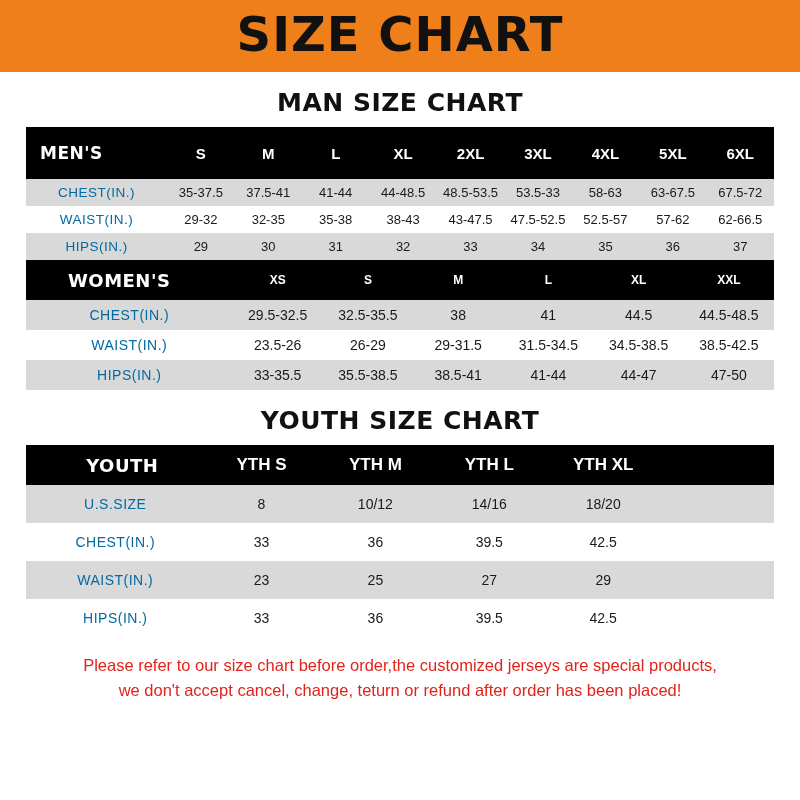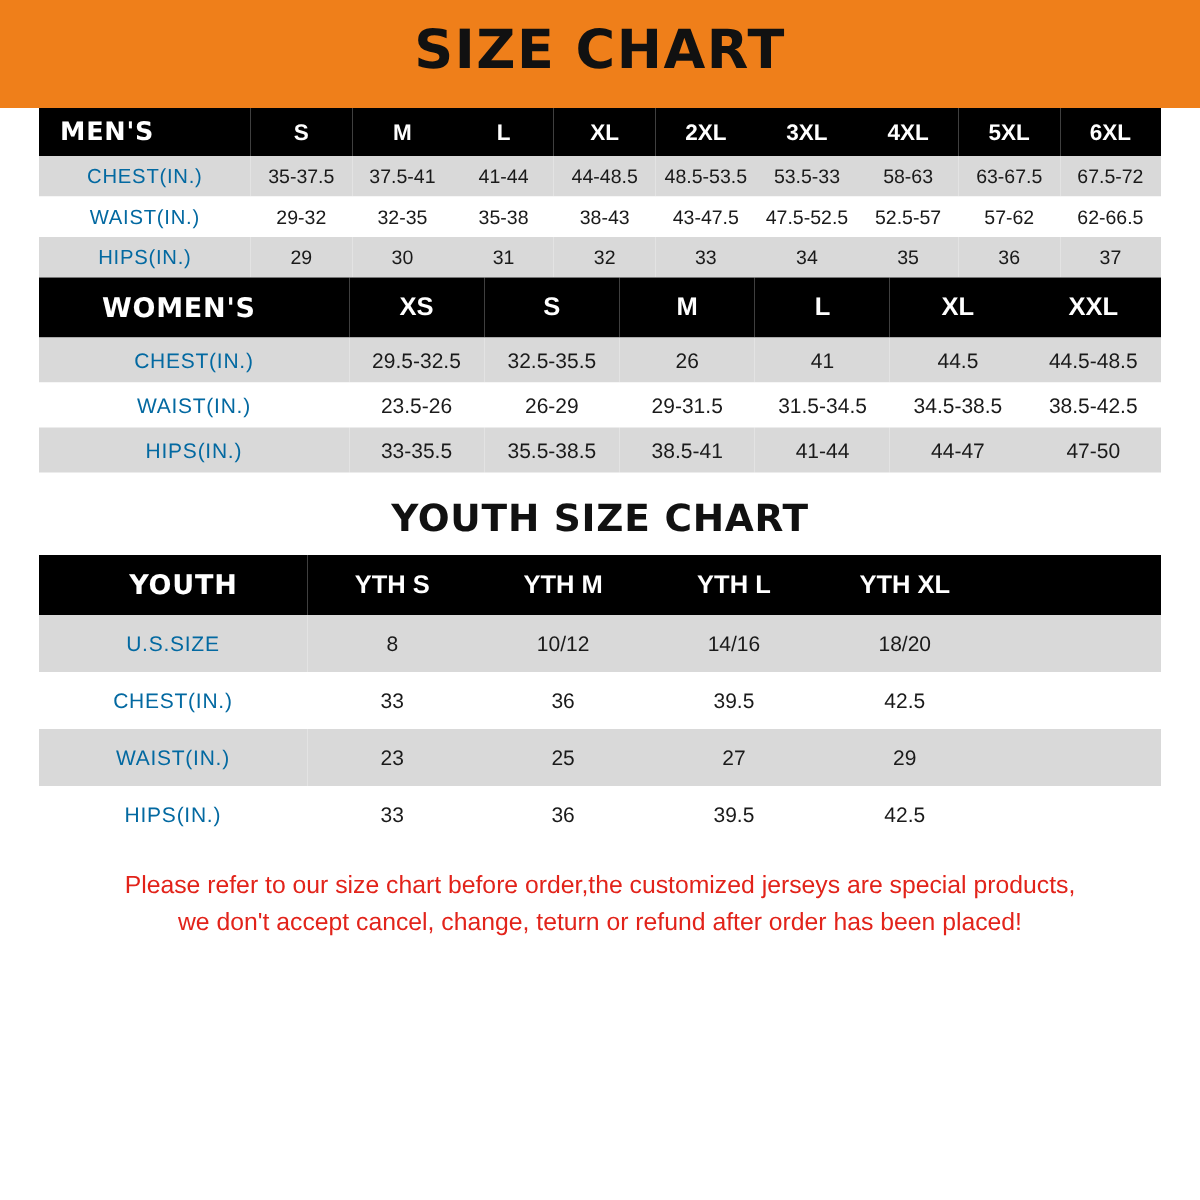--- a/index.html
+++ b/index.html
@@ -39,21 +39,21 @@
   .header-center {
     flex: 1;
     background: #ef7f1a;
     display: flex;
     align-items: center;
     justify-content: center;
   }
   .header-title {
     font-family: "DejaVu Sans", sans-serif;
     font-weight: bold;
-    font-size: 36px;
+    font-size: 48px;
     letter-spacing: 1px;
     color: #111111;
     line-height: 1;
     padding-bottom: 4px;
   }
   .content {
     padding: 0 26px;
     box-sizing: border-box;
   }
   .section-title {
@@ -76,21 +76,21 @@
     color: #1a1a1a;
     font-family: "Liberation Sans", sans-serif;
     padding: 0;
     height: 27px;
     vertical-align: middle;
   }
   table.sizetable thead th {
     background: #000000;
     color: #ffffff;
     font-weight: bold;
-    height: 32px;
+    height: 52px;
     font-size: 15px;
   }
   table.sizetable thead th.rowhead {
     text-align: left;
     padding-left: 14px;
     font-family: "DejaVu Sans", sans-serif;
     font-size: 17px;
     letter-spacing: 0.5px;
   }
   table.sizetable tbody tr.alt td {
@@ -99,21 +99,21 @@
   table.sizetable tbody tr.plain td {
     background: #ffffff;
   }
   table.sizetable tbody td.rowlabel {
     font-size: 13.5px;
     letter-spacing: 0.5px;
     color: #0369a1;
   }
   
   #women-table td, #women-table th { font-size: 14px; }
-  #women-table thead th { font-size: 17px; }
+  #women-table thead th { font-size: 12px; }
   #women-table thead th.rowhead { font-size: 18px; padding-left: 42px; }
   #women-table td, #women-table th { height: 30px; }
   #women-table thead th { height: 40px; }
 
   #youth-table td, #youth-table th { font-size: 14px; }
   #youth-table thead th { font-size: 17px; }
   #youth-table thead th.rowhead { font-size: 18px; }
   #youth-table td, #youth-table th { height: 38px; }
   #youth-table thead th { height: 40px; text-align: center; }
 
@@ -136,20 +136,21 @@
   <div class="header-band">
     <div class="header-left"></div>
     <div class="header-center">
       <div class="header-title">SIZE CHART</div>
     </div>
     <div class="header-right"></div>
   </div>
 
   <div class="content">
 
+    <div class="section-title">MAN SIZE CHART</div>
     <table class="sizetable" id="men-table">
       <thead>
         <tr>
           <th class="rowhead" style="width:17%">MEN'S</th>
           <th>S</th>
           <th>M</th>
           <th>L</th>
           <th>XL</th>
           <th>2XL</th>
           <th>3XL</th>
@@ -208,21 +209,21 @@
           <th>L</th>
           <th>XL</th>
           <th>XXL</th>
         </tr>
       </thead>
       <tbody>
         <tr class="alt">
           <td class="rowlabel">CHEST(IN.)</td>
           <td>29.5-32.5</td>
           <td>32.5-35.5</td>
-          <td>26</td>
+          <td>38</td>
           <td>41</td>
           <td>44.5</td>
           <td>44.5-48.5</td>
         </tr>
         <tr class="plain">
           <td class="rowlabel">WAIST(IN.)</td>
           <td>23.5-26</td>
           <td>26-29</td>
           <td>29-31.5</td>
           <td>31.5-34.5</td>

